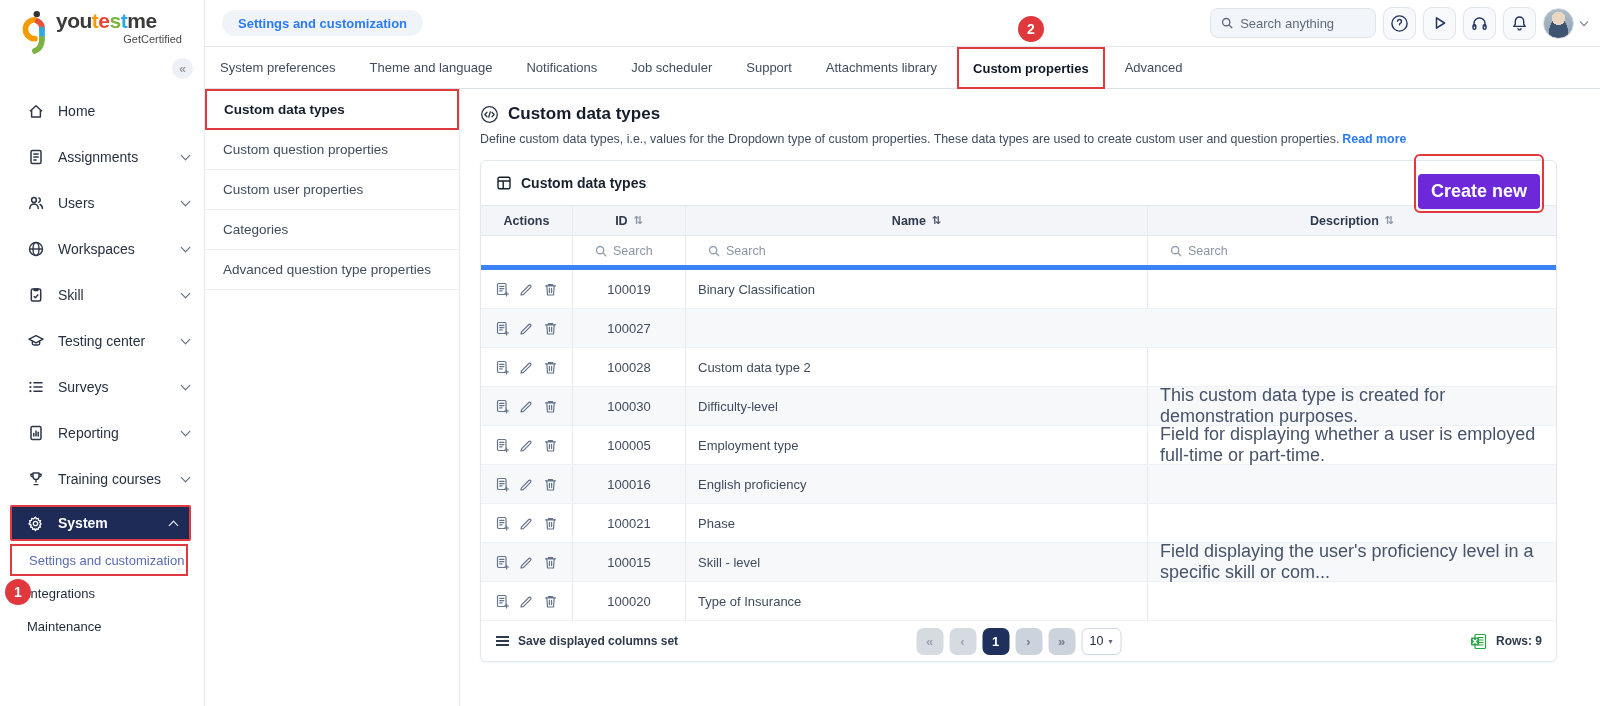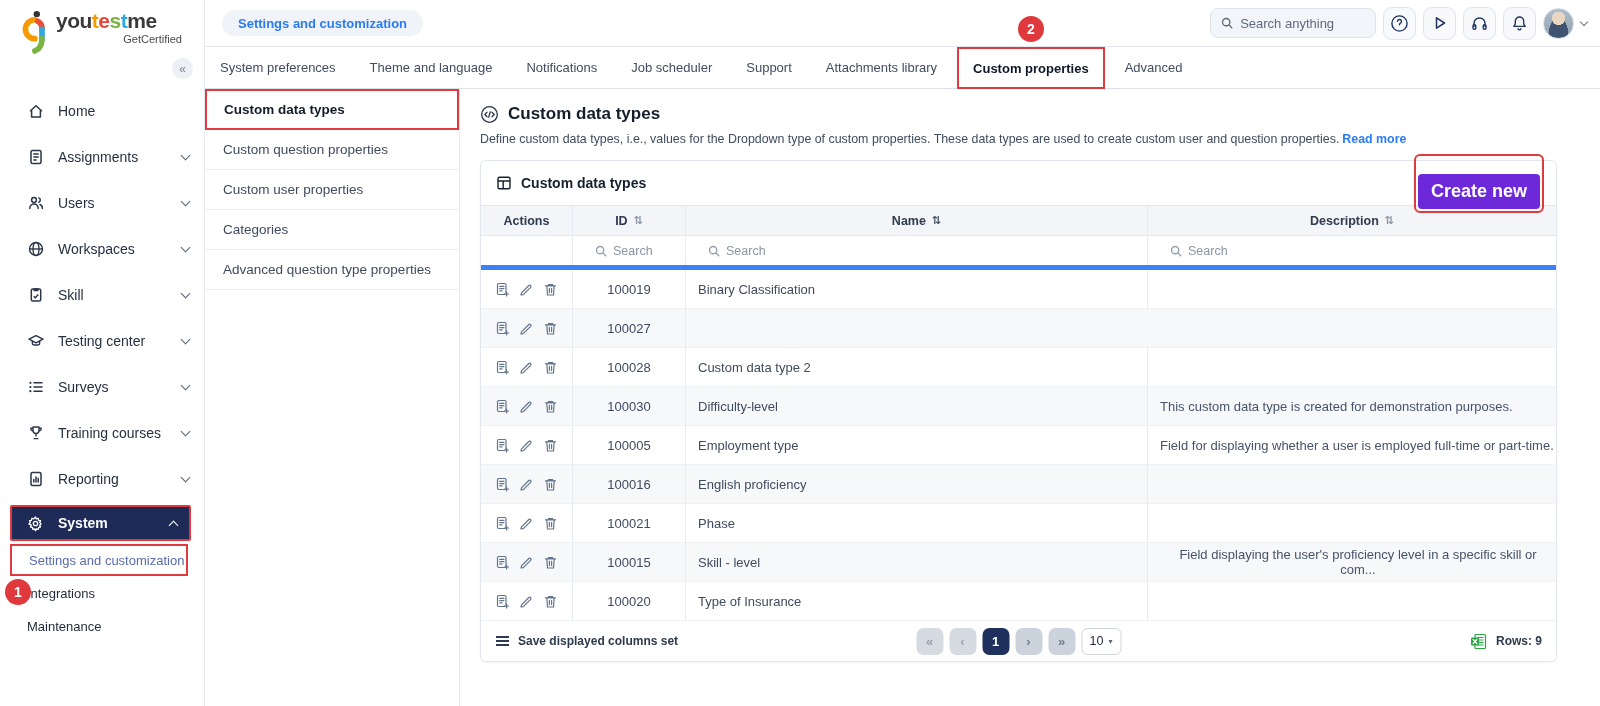--- a/index.html
+++ b/index.html
@@ -101,21 +101,21 @@
     font-family:inherit; }
   .cell-search input::placeholder { color:#8b96a5; }
 
   .trow { border-bottom:1px solid #eef1f5; }
   .trow:nth-child(even) { background:#f6f8fa; }
   .trow .cell { height:38px; }
   .td-actions { justify-content:center; gap:9px; }
   .act { cursor:pointer; display:flex; }
   .td-id { justify-content:center; font-size:13px; color:#3f4b5e; }
   .td-name { padding-left:12px; font-size:13px; color:#3f4b5e; }
-  .td-desc { padding-left:12px; font-size:13px; color:#46536a;text-align:center; }
+  .td-desc { padding-left:12px; font-size:18px; color:#46536a; }
 
   .tfoot { height:40px; display:flex; align-items:center; padding:0 14px 0 15px; position:relative; }
   .save-cols { display:flex; align-items:center; gap:9px; font-size:12px; font-weight:600; color:#2e3a4d; cursor:pointer; }
   .ham { width:13px; height:2px; background:#2e3a4d; position:relative; }
   .ham:before,.ham:after { content:""; position:absolute; left:0; width:13px; height:2px; background:#2e3a4d; }
   .ham:before{ top:-4px; } .ham:after{ top:4px; }
   .pager { position:absolute; left:50%; transform:translateX(-50%); display:flex; align-items:center; gap:6px; }
   .pg { width:27px; height:27px; border-radius:7px; background:#cdd3dc; color:#737e8d; font-size:13px; font-weight:700;
     display:flex; align-items:center; justify-content:center; cursor:pointer; }
   .pg.dim { background:#d6dbe2; color:#98a2af; }
@@ -211,37 +211,37 @@
           <svg width="18" height="18" viewBox="0 0 18 18" fill="none" stroke="#2b3648" stroke-width="1.6" stroke-linecap="round">
             <path d="M3.4 4.8 h.01 M3.4 9 h.01 M3.4 13.2 h.01" stroke-width="2.2"></path>
             <path d="M7 4.8 h8 M7 9 h8 M7 13.2 h8"></path>
           </svg>
         </span>
       <span>Surveys</span>
       <span class="chev"></span>
     </div>
     <div class="nav-item">
       <span class="nicon">
+          <svg width="18" height="18" viewBox="0 0 18 18" fill="none" stroke="#2b3648" stroke-width="1.5" stroke-linecap="round" stroke-linejoin="round">
+            <rect x="4" y="2.5" width="10" height="13" rx="1.5"></rect>
+            <path d="M6.8 12 v-2.6 M9 12 v-5 M11.2 12 v-3.8"></path>
+          </svg>
+        </span>
+      <span>Reporting</span>
+      <span class="chev"></span>
+    </div>
+    <div class="nav-item">
+      <span class="nicon">
           <svg width="18" height="18" viewBox="0 0 18 18" fill="none" stroke="#2b3648" stroke-width="1.4" stroke-linejoin="round">
             <path d="M6 3 h6 v3.4 a3 3 0 0 1 -6 0 Z"></path>
             <path d="M6 4.2 H3.8 a2.2 2.2 0 0 0 2.4 2.6 M12 4.2 h2.2 a2.2 2.2 0 0 1 -2.4 2.6"></path>
             <path d="M9 9.4 v3 M6.6 14.6 h4.8"></path>
           </svg>
         </span>
       <span>Training courses</span>
-      <span class="chev"></span>
-    </div>
-    <div class="nav-item">
-      <span class="nicon">
-          <svg width="18" height="18" viewBox="0 0 18 18" fill="none" stroke="#2b3648" stroke-width="1.5" stroke-linecap="round" stroke-linejoin="round">
-            <rect x="4" y="2.5" width="10" height="13" rx="1.5"></rect>
-            <path d="M6.8 12 v-2.6 M9 12 v-5 M11.2 12 v-3.8"></path>
-          </svg>
-        </span>
-      <span>Reporting</span>
       <span class="chev"></span>
     </div>
     <div class="nav-item system">
       <span class="nicon">
           <svg width="17" height="17" viewBox="0 0 18 18" fill="none" stroke="#ffffff" stroke-width="1.4" stroke-linejoin="round">
             <circle cx="9" cy="9" r="2.3"></circle>
             <path d="M9 2.2 l.9 1.9 2-.5 .4 2 2 .5 -.8 1.9 1.5 1.4 -1.5 1.4 .8 1.9 -2 .5 -.4 2 -2 -.5 -.9 1.9 -.9 -1.9 -2 .5 -.4 -2 -2 -.5 .8 -1.9 L2 9.4 l1.5 -1.4 -.8 -1.9 2 -.5 .4 -2 2 .5 Z"></path>
           </svg>
         </span>
       <span>System</span>

